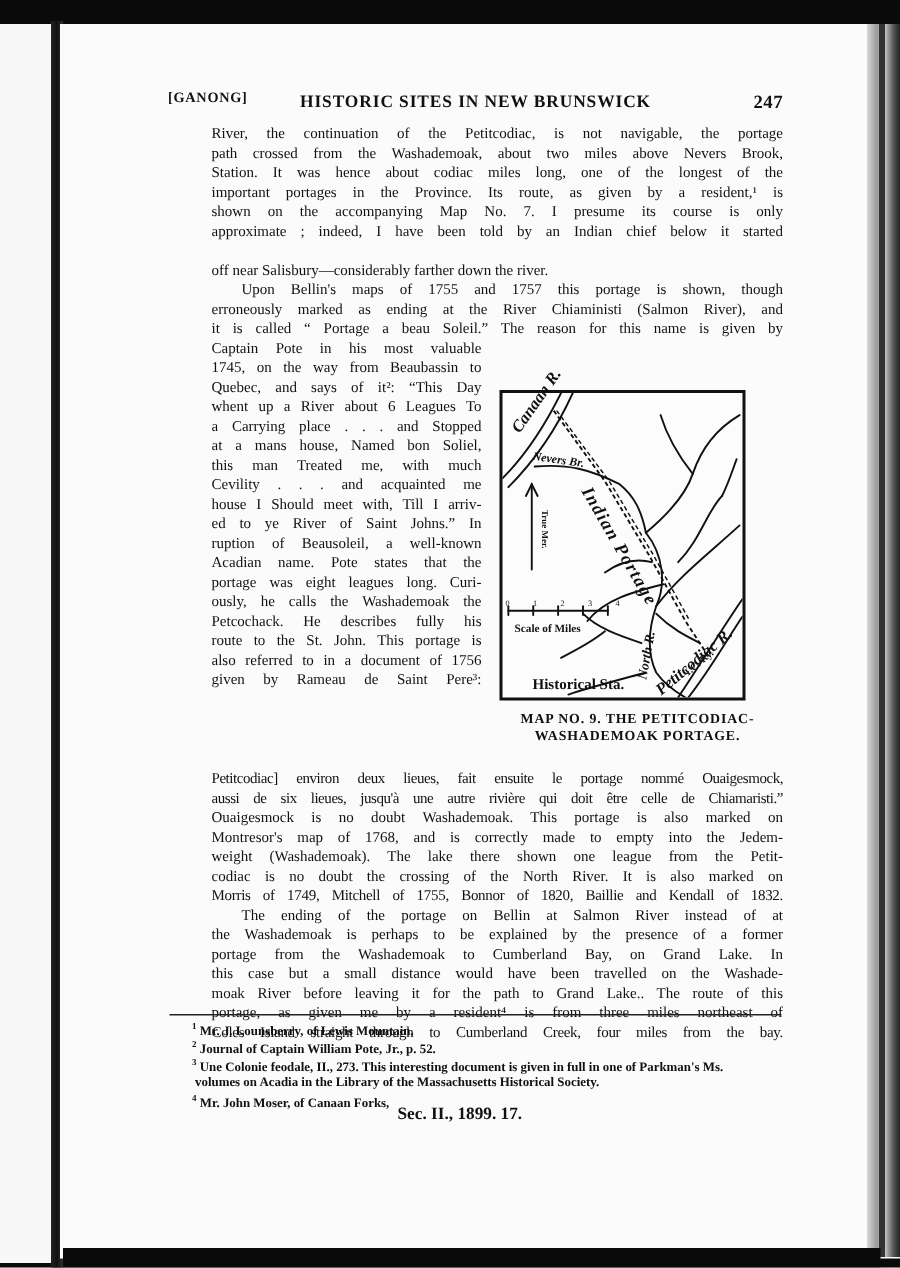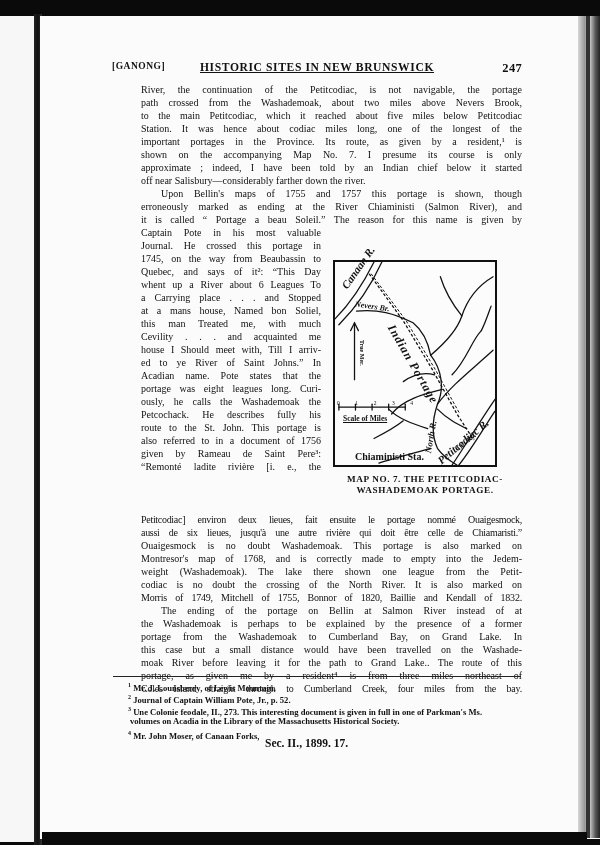--- a/index.html
+++ b/index.html
@@ -30,21 +30,21 @@
     background: #333;
   }
   .bottom-band {
     position: absolute; left: 42px; top: 832px; width: 545px; height: 13px; background: #0a0a0a;
   }
   .header {
     position: absolute; top: 61px; left: 112px; width: 410px; height: 14px;
     font-size: 11.6px; font-weight: bold; letter-spacing: 0.3px;
   }
   .header .author { position: absolute; left: 0; top: 0; font-size: 9.5px; letter-spacing: 0.5px; }
-  .header .title { position: absolute; left: 88px; top: 0; letter-spacing: 0.6px; text-decoration: underline; }
+  .header .title { position: absolute; left: 88px; top: 0; letter-spacing: 0.6px; }
   .header .pageno { position: absolute; right: 0; top: 0; font-size: 12.5px; }
 
   .text {
     position: absolute; font-size: 10px; line-height: 13px;
     text-align: justify; text-align-last: justify;
   }
   .text.last { text-align-last: left; }
   .full { left: 141px; width: 381px; }
   .narrow { left: 141px; width: 180px; }
   .line { display: block; white-space: nowrap; }
@@ -82,56 +82,54 @@
 
 <div class="header">
   <span class="author">[GANONG]</span>
   <span class="title">HISTORIC SITES IN NEW BRUNSWICK</span>
   <span class="pageno">247</span>
 </div>
 
 <div class="text full" style="top:83px;">
   <span class="line">River, the continuation of the Petitcodiac, is not navigable, the portage</span>
   <span class="line">path crossed from the Washademoak, about two miles above Nevers Brook,</span>
-  <span class="line">to the main Petitcodiac, which it reached about five miles below Petitcodiac</span>
   <span class="line">Station. It was hence about codiac miles long, one of the longest of the</span>
   <span class="line">important portages in the Province. Its route, as given by a resident,¹ is</span>
   <span class="line">shown on the accompanying Map No. 7. I presume its course is only</span>
   <span class="line">approximate ; indeed, I have been told by an Indian chief below it started</span>
 </div>
 <div class="text full last" style="top:174px;">
   <span class="line" style="text-align:left">off near Salisbury—considerably farther down the river.</span>
 </div>
 
 <div class="text full" style="top:187px;">
   <span class="line" style="padding-left:20px;">Upon Bellin's maps of 1755 and 1757 this portage is shown, though</span>
   <span class="line">erroneously marked as ending at the River Chiaministi (Salmon River), and</span>
   <span class="line">it is called “ Portage a beau Soleil.”  The reason for this name is given by</span>
 </div>
 
 <div class="text narrow" style="top:226px;">
   <span class="line">Captain Pote in his most valuable</span>
-  <span class="line">Journal. He crossed this portage in</span>
   <span class="line">1745, on the way from Beaubassin to</span>
   <span class="line">Quebec, and says of it²: “This Day</span>
   <span class="line">whent up a River about 6 Leagues To</span>
   <span class="line">a Carrying place . . . and Stopped</span>
   <span class="line">at a mans house, Named bon Soliel,</span>
   <span class="line">this man Treated me, with much</span>
   <span class="line">Cevility . . . and acquainted me</span>
   <span class="line">house I Should meet with, Till I arriv-</span>
   <span class="line">ed to ye River of Saint Johns.” In</span>
+  <span class="line">ruption of Beausoleil, a well-known</span>
   <span class="line">Acadian name. Pote states that the</span>
   <span class="line">portage was eight leagues long. Curi-</span>
   <span class="line">ously, he calls the Washademoak the</span>
   <span class="line">Petcochack. He describes fully his</span>
   <span class="line">route to the St. John. This portage is</span>
   <span class="line">also referred to in a document of 1756</span>
   <span class="line">given by Rameau de Saint Pere³:</span>
-  <span class="line">“Remonté ladite rivière [i. e., the</span>
 </div>
 
 <div class="map-box">
   <svg viewBox="0 0 164 207" preserveAspectRatio="none">
     <g fill="none" stroke="#111" stroke-width="1.3" stroke-linecap="round">
 
       <path d="M40 0 C 30 20, 18 40, 0 58"></path>
       <path d="M48 0 C 38 22, 24 44, 4 64"></path>
 
       <path d="M22 50 C 45 48, 60 52, 80 62 C 90 70, 95 80, 98 95"></path>
@@ -165,33 +163,33 @@
 
     <path d="M35 12 L 70 60 L 100 110 L 125 155 L 140 178" fill="none" stroke="#111" stroke-width="1.3" stroke-dasharray="3,2"></path>
     <path d="M37 12 L 73 60 L 103 110 L 128 155" fill="none" stroke="#111" stroke-width="1" stroke-dasharray="3,2"></path>
   </svg>
   <span style="position:absolute;left:4px;top:22px;font-size:11px;font-weight:bold;font-style:italic;transform:rotate(-55deg);transform-origin:left top;white-space:nowrap;">Canaan R.</span>
   <span style="position:absolute;left:20px;top:40px;font-size:8px;font-weight:bold;font-style:italic;transform:rotate(8deg);white-space:nowrap;">Nevers Br.</span>
   <span style="position:absolute;left:62px;top:60px;font-size:12px;font-weight:bold;font-style:italic;transform:rotate(60deg);transform-origin:left top;white-space:nowrap;letter-spacing:1px;">Indian Portage</span>
   <span style="position:absolute;left:88px;top:190px;font-size:9px;font-weight:bold;font-style:italic;transform:rotate(-80deg);transform-origin:left top;white-space:nowrap;">North R.</span>
   <span style="position:absolute;left:100px;top:195px;font-size:11px;font-weight:bold;font-style:italic;transform:rotate(-40deg);transform-origin:left top;white-space:nowrap;">Petitcodiac R.</span>
   <span style="position:absolute;left:120px;top:184px;font-size:7px;font-weight:bold;transform:rotate(-40deg);transform-origin:left top;white-space:nowrap;">I.C. Ry.</span>
-  <span style="position:absolute;left:20px;top:189px;font-size:10px;font-weight:bold;white-space:nowrap;">Chiaministi Sta.</span>
-  <span style="position:absolute;left:8px;top:152px;font-size:7.5px;font-weight:bold;white-space:nowrap;text-decoration:underline;">Scale of Miles</span>
+  <span style="position:absolute;left:20px;top:189px;font-size:10px;font-weight:bold;white-space:nowrap;">Historical Sta.</span>
+  <span style="position:absolute;left:8px;top:152px;font-size:7.5px;font-weight:bold;white-space:nowrap;">Scale of Miles</span>
   <span style="position:absolute;left:2px;top:138px;width:76px;font-size:5.5px;display:flex;justify-content:space-between;">
     <span>0</span>
     <span>1</span>
     <span>2</span>
     <span>3</span>
     <span>4</span>
   </span>
   <span style="position:absolute;left:30px;top:78px;font-size:6px;font-weight:bold;transform:rotate(90deg);transform-origin:left top;white-space:nowrap;">True Mer.</span>
 </div>
 <div class="map-caption">
-  <div>MAP NO. 7.   THE PETITCODIAC-</div>
+  <div>MAP NO. 9.   THE PETITCODIAC-</div>
   <div>WASHADEMOAK PORTAGE.</div>
 </div>
 
 <div class="text full" style="top:513px;">
   <span class="line" style="letter-spacing:-0.3px;">Petitcodiac] environ deux lieues, fait ensuite le portage nommé Ouaigesmock,</span>
   <span class="line" style="letter-spacing:-0.3px;">aussi de six lieues, jusqu'à une autre rivière qui doit être celle de Chiamaristi.”</span>
   <span class="line">Ouaigesmock is no doubt Washademoak. This portage is also marked on</span>
   <span class="line">Montresor's map of 1768, and is correctly made to empty into the Jedem-</span>
   <span class="line">weight (Washademoak). The lake there shown one league from the Petit-</span>
   <span class="line">codiac is no doubt the crossing of the North River. It is also marked on</span>

